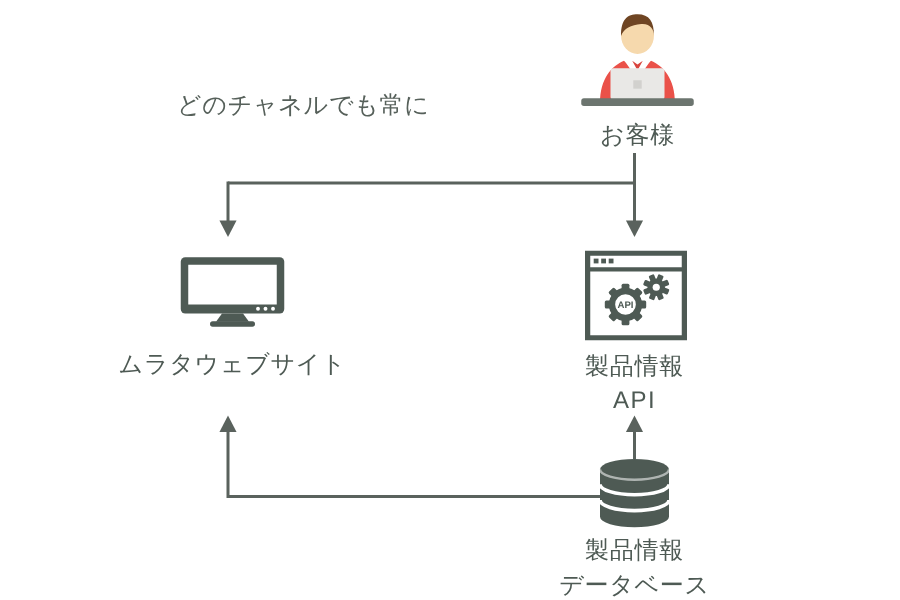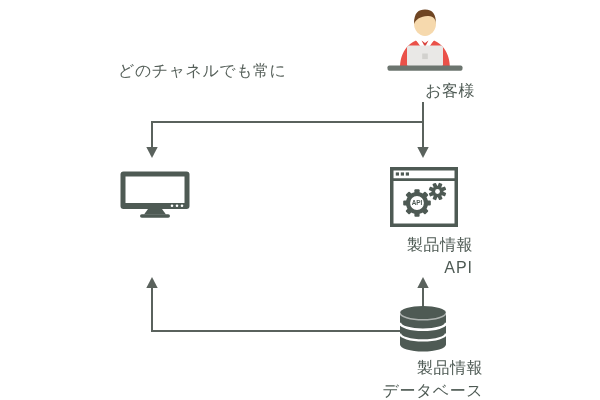--- a/index.html
+++ b/index.html
@@ -3,21 +3,21 @@
 <meta charset="utf-8">
 <style>
   html,body{margin:0;padding:0;background:#fff;}
   .stage{
     position:relative;width:600px;height:400px;background:#fff;overflow:hidden;
     font-family:"Liberation Sans",sans-serif;color:#56605a;padding-left:24px;
   }
   .connectors{position:absolute;left:0;top:0;width:600px;height:400px;}
   .node-icon{position:absolute;display:block;}
   .label{
-    position:absolute;text-align:right;font-size:16px;color:#4e5a54;
+    position:absolute;text-align:center;font-size:16px;color:#4e5a54;
     letter-spacing:0.5px;line-height:23px;white-space:nowrap;
   }
   .annotation{
     position:absolute;left:118px;top:56px;font-size:16px;line-height:29px;
     color:#56605a;letter-spacing:0.5px;white-space:nowrap;
   }
 </style>
 </head>
 <body>
 
@@ -57,20 +57,21 @@
 
   <svg class="node-icon" style="left:120px;top:171px" width="70" height="47" viewBox="0 0 70 47">
     <rect x="0.5" y="0.5" width="69" height="37.5" rx="3" fill="#4e5a54"></rect>
     <rect x="5.5" y="5.5" width="59" height="26.5" fill="#ffffff"></rect>
     <circle cx="52" cy="34.8" r="1.3" fill="#ffffff"></circle>
     <circle cx="57" cy="34.8" r="1.3" fill="#ffffff"></circle>
     <circle cx="62" cy="34.8" r="1.3" fill="#ffffff"></circle>
     <polygon points="28,38 42,38 46,43.5 24,43.5" fill="#4e5a54"></polygon>
     <rect x="20" y="43.2" width="30" height="3.6" rx="1.8" fill="#4e5a54"></rect>
   </svg>
+  <div class="label" style="left:70px;top:232px;width:170px">ムラタウェブサイト</div>
 
   <svg class="node-icon" style="left:390px;top:167px" width="68" height="60" viewBox="0 0 68 60">
     <rect x="1.75" y="1.75" width="64.5" height="56.5" fill="#ffffff" stroke="#4e5a54" stroke-width="3.5"></rect>
     <line x1="3" y1="12.6" x2="65" y2="12.6" stroke="#4e5a54" stroke-width="2.8"></line>
     <rect x="5.8" y="5.4" width="3.2" height="3.2" fill="#4e5a54"></rect>
     <rect x="10.8" y="5.4" width="3.2" height="3.2" fill="#4e5a54"></rect>
     <rect x="15.8" y="5.4" width="3.2" height="3.2" fill="#4e5a54"></rect>
     <g transform="translate(27,36)" fill="#4e5a54">
       <rect x="-2.6" y="-13.8" width="5.2" height="6" rx="1"></rect>
       <rect x="-2.6" y="-13.8" width="5.2" height="6" rx="1" transform="rotate(45)"></rect>

